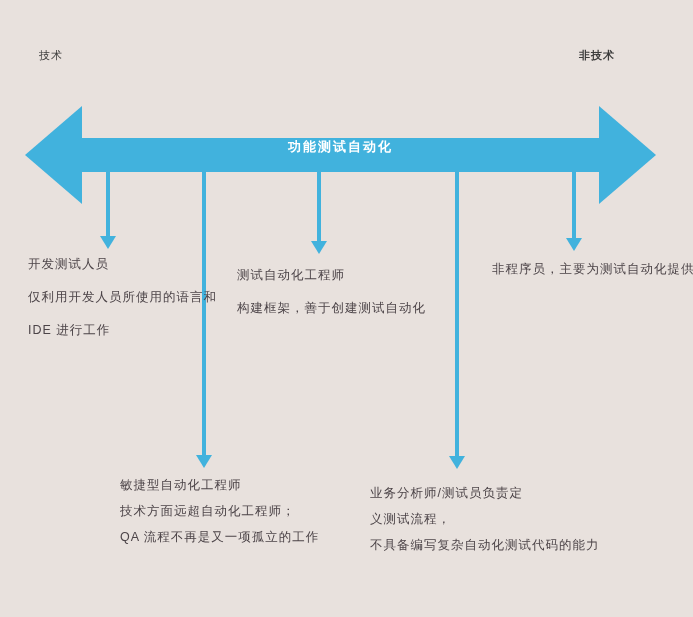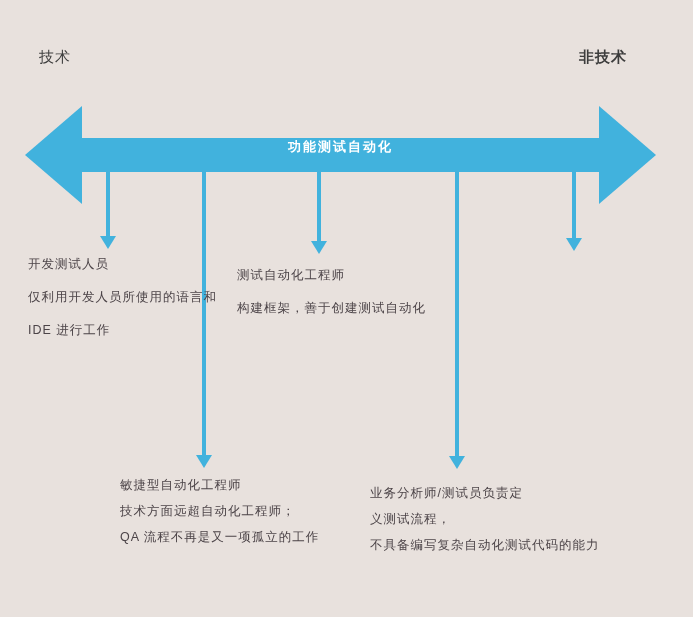--- a/index.html
+++ b/index.html
@@ -12,21 +12,21 @@
     width: 693px;
     height: 617px;
     background: #e8e1dd;
     overflow: hidden;
   }
 
   
   .axis-label {
     position: absolute;
     top: 48px;
-    font-size: 15px;
+    font-size: 11px;
     letter-spacing: 1px;
     color: #3d3d3d;
     white-space: nowrap;
   }
   .axis-label.left  { left: 39px; }
   .axis-label.right { left: 579px; font-weight: bold; }
 
   
   .main-arrow { position: absolute; left: 0; top: 0; }
   .main-arrow .shaft {
@@ -151,15 +151,16 @@
     <p>义测试流程，</p>
     <p class="gap-before">不具备编写复杂自动化测试代码的能力</p>
   </div>
 
   <div class="role-block block-3 spacing-wide">
     <p>测试自动化工程师</p>
     <p>构建框架，善于创建测试自动化</p>
   </div>
 
   <div class="role-block block-5 spacing-wide">
+    <p>非程序员，主要为测试自动化提供</p>
   </div>
 
 </div>
 
 </body></html>

